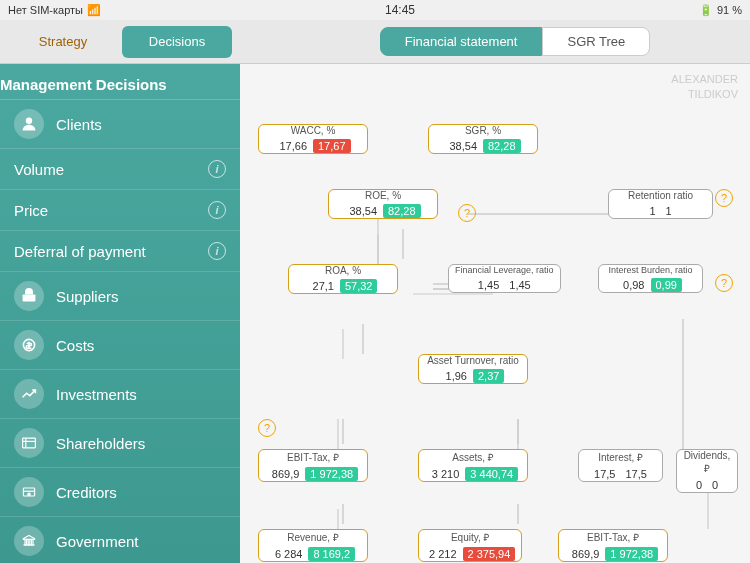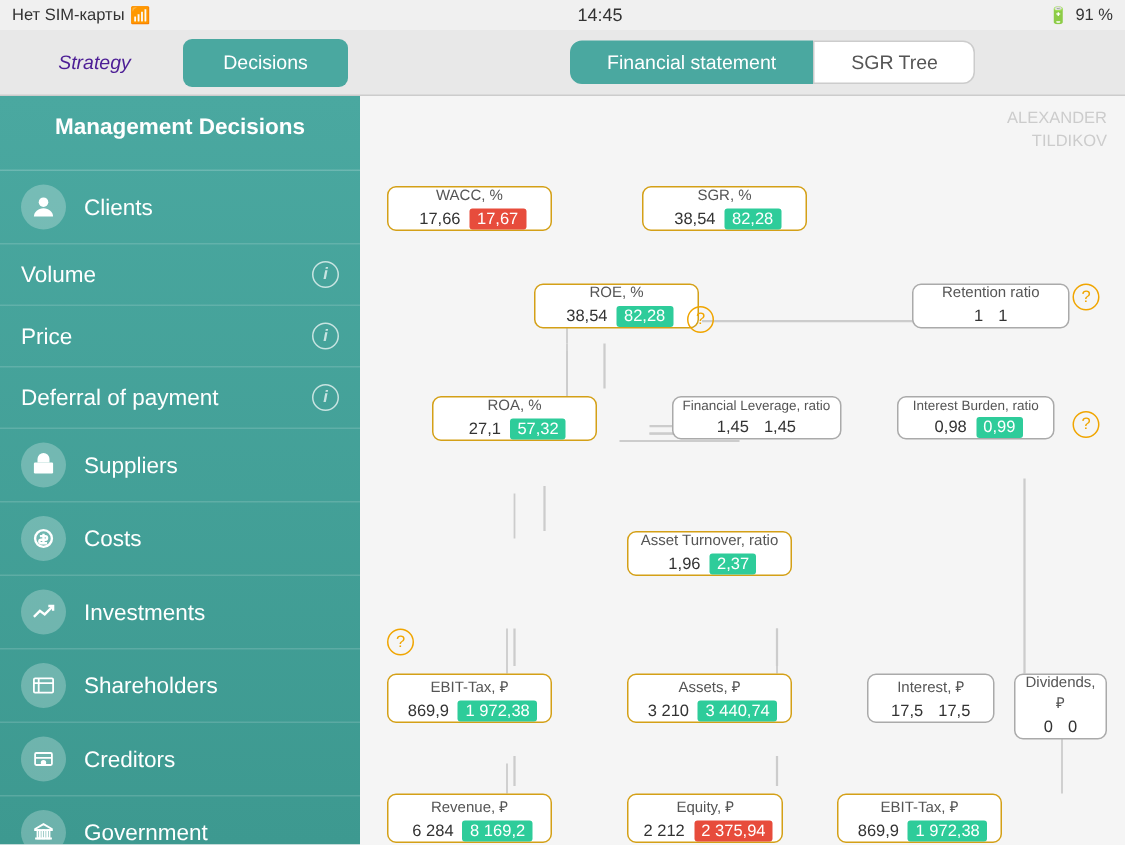--- a/index.html
+++ b/index.html
@@ -37,21 +37,21 @@
     }
     .tab-btn {
       flex: 1;
       height: 32px;
       border-radius: 6px;
       border: none;
       cursor: pointer;
       font-size: 13px;
       font-weight: 500;
     }
-    .tab-btn.inactive { background: transparent; color: #4c1d95; font-style: italic; }
+    .tab-btn.inactive { background: transparent; color: #a16207; }
     .tab-btn.active { background: #4aa8a0; color: white; }
 
     .right-tabs {
       flex: 1;
       display: flex;
       justify-content: center;
       gap: 0;
       height: 100%;
       align-items: center;
     }
@@ -74,25 +74,24 @@
     }
 
     
     .sidebar {
       width: 240px;
       background: linear-gradient(180deg, #4aa8a0 0%, #3d9990 100%);
       height: 100%;
       overflow: hidden;
     }
     .sidebar-title {
-      text-align: center;
       color: white;
       font-size: 15px;
       font-weight: 600;
-      padding: 12px 0 20px;
+      padding: 12px 0 6px;
       border-bottom: 1px solid rgba(255,255,255,0.2);
     }
     .sidebar-item {
       display: flex;
       align-items: center;
       padding: 9px 14px;
       border-bottom: 1px solid rgba(255,255,255,0.15);
       cursor: pointer;
       position: relative;
     }
@@ -410,21 +409,21 @@
       </div>
 
       <div class="node-box" style="left:180px; top:50px; min-width:110px;">
         <div class="node-title">SGR, %</div>
         <div class="node-values">
           <span class="val-normal">38,54</span>
           <span class="val-green">82,28</span>
         </div>
       </div>
 
-      <div class="node-box" style="left:80px; top:115px; min-width:110px;margin-left:28px;">
+      <div class="node-box" style="left:80px; top:115px; min-width:110px;">
         <div class="node-title">ROE, %</div>
         <div class="node-values">
           <span class="val-normal">38,54</span>
           <span class="val-green">82,28</span>
         </div>
       </div>
 
       <div class="node-box gray-border" style="left:360px; top:115px; min-width:105px;">
         <div class="node-title">Retention ratio</div>
         <div class="node-values">

